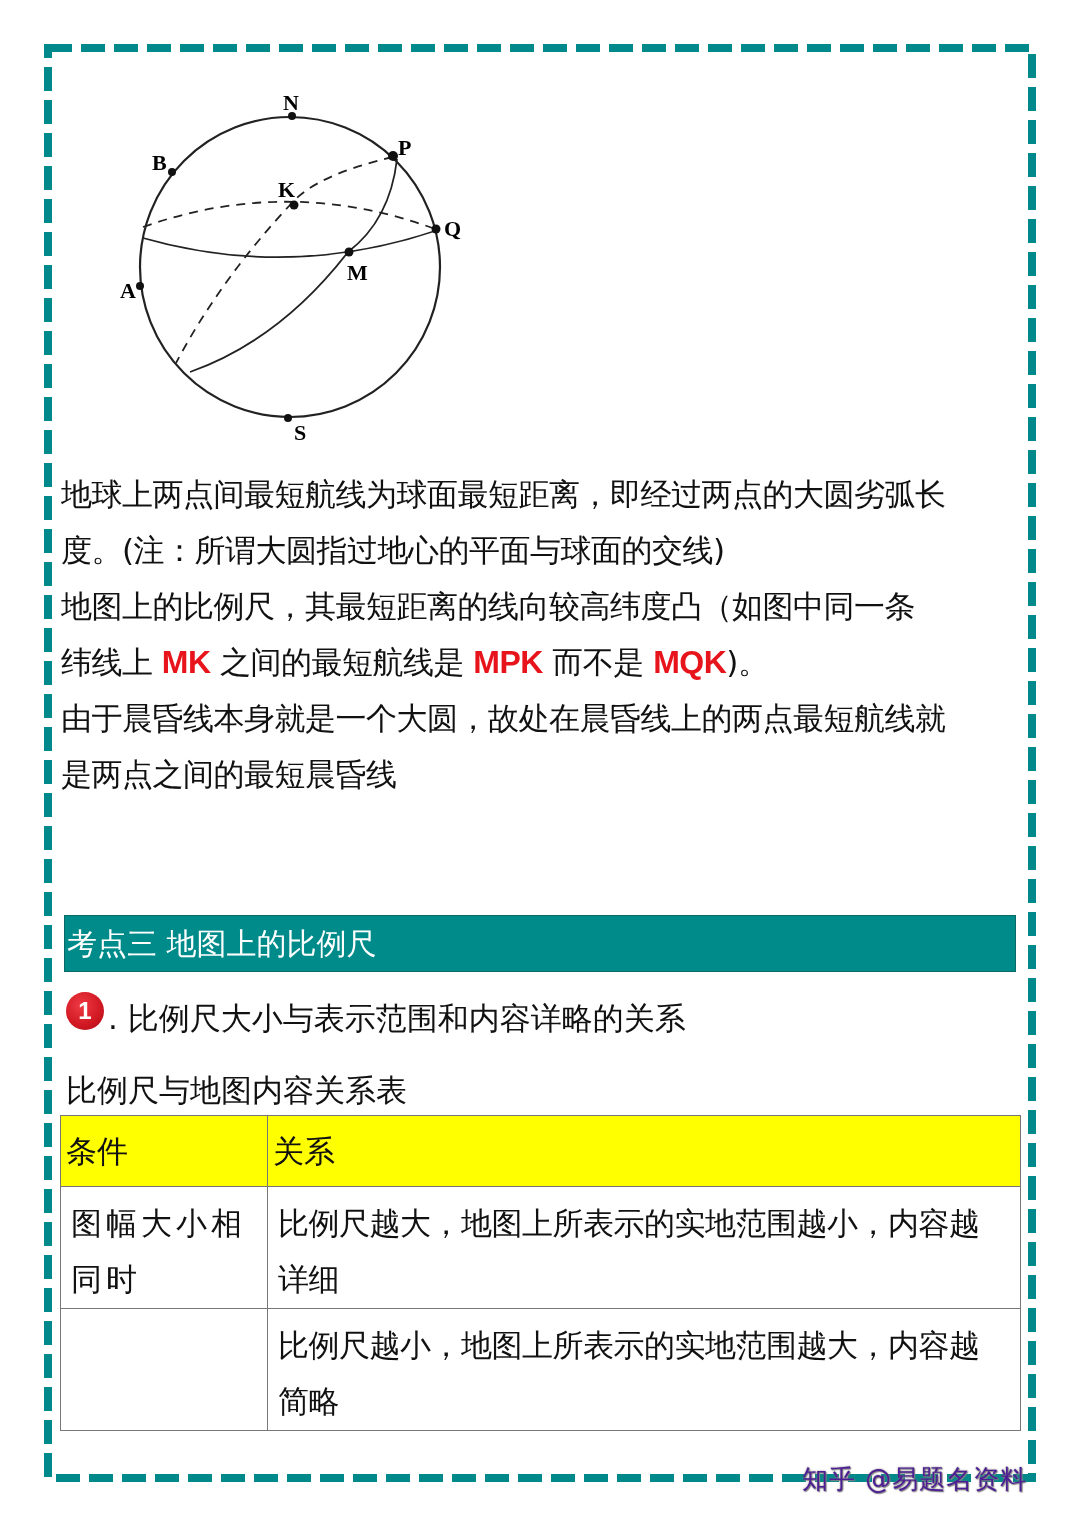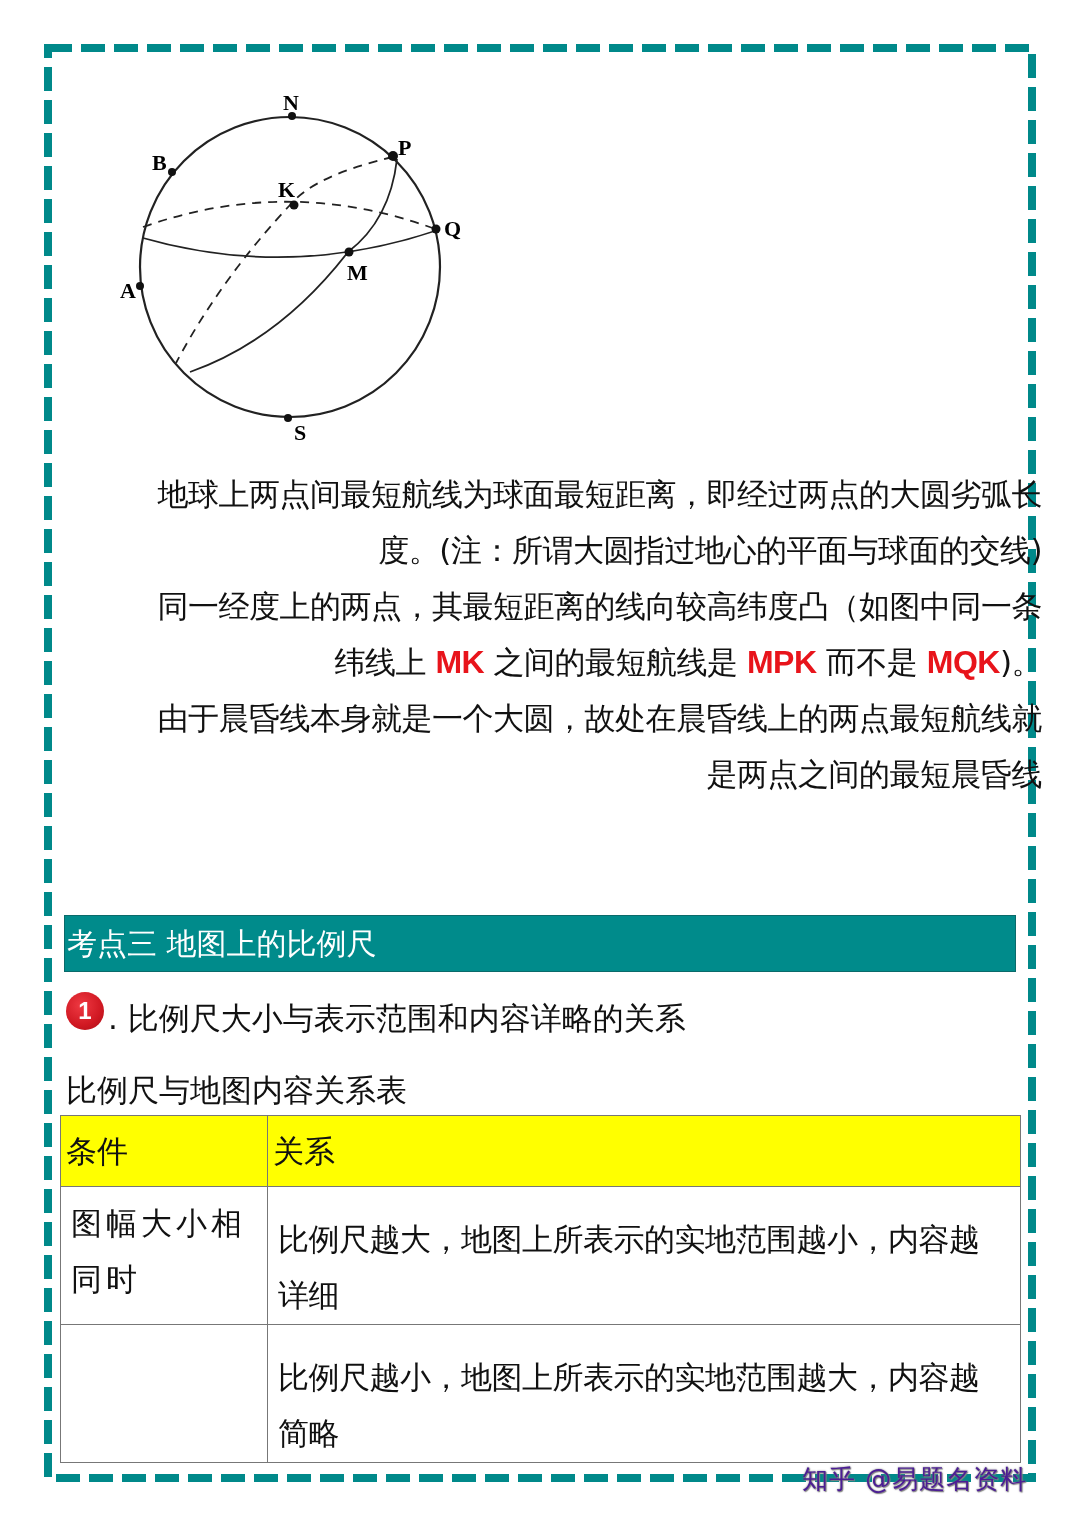--- a/index.html
+++ b/index.html
@@ -9,22 +9,22 @@
   }
   .frame-border {
     position: absolute; left: 44px; top: 44px; width: 992px; height: 1438px;
     box-sizing: border-box;
   }
   .frame-border svg { position: absolute; left: 0; top: 0; overflow: visible; }
 
   .globe { position: absolute; left: 100px; top: 80px; width: 400px; height: 370px; }
 
   .para {
-    position: absolute; left: 82px; width: 960px;
-    font-size: 31px; line-height: 56px; letter-spacing: -0.5px; text-align: right;
+    position: absolute; left: 61px; width: 960px;
+    font-size: 31px; line-height: 56px; letter-spacing: -0.5px;
   }
   .para .line { display: block; white-space: nowrap; height: 56px; }
   .hl { color: #e8141b; font-weight: bold; font-family: "Liberation Sans", sans-serif; font-size: 32px; }
 
   .section-bar {
     position: absolute; left: 64px; top: 915px; width: 952px; height: 57px;
     background: #008b8b; border: 1px solid #0a6a6a; box-sizing: border-box;
     color: #ffffff; font-weight: normal; font-size: 30px; line-height: 55px;
     padding-left: 2px; white-space: nowrap;
   }
@@ -44,21 +44,21 @@
   table.rel {
     position: absolute; left: 60px; top: 1115px; width: 961px;
     border-collapse: collapse; font-size: 31px; border-radius: 22px;
   }
   table.rel td, table.rel th {
     border: 1.5px solid #777; vertical-align: top; text-align: left; font-weight: normal;
     padding: 0 6px; line-height: 56px;
   }
   table.rel th { background: #ffff00; height: 70px; vertical-align: middle; padding-left: 5px; }
   table.rel td.cond { width: 190px; letter-spacing: 4px; padding-top: 8px; padding-left: 10px; }
-  table.rel td.relv { padding-top: 24px; padding-left: 10px; letter-spacing: -0.5px; }
+  table.rel td.relv { padding-top: 8px; padding-left: 10px; letter-spacing: -0.5px; }
   table.rel tr.body-row td { height: 113px; }
 
   .watermark {
     position: absolute; left: 802px; top: 1462px; font-size: 26px; color: #4c1d95;
     text-shadow: 0 0 2px #777, 1px 1px 1px #888; white-space: nowrap; letter-spacing: 1px;
   }
 </style>
 </head>
 <body>
 
@@ -99,21 +99,21 @@
     <text x="298" y="75">P</text>
     <text x="344" y="156">Q</text>
     <text x="247" y="200">M</text>
     <text x="194" y="360">S</text>
   </svg>
 </div>
 
 <div class="para" style="top:466px;">
   <span class="line">地球上两点间最短航线为球面最短距离，即经过两点的大圆劣弧长</span>
   <span class="line">度。(注：所谓大圆指过地心的平面与球面的交线)</span>
-  <span class="line">同一经度上的两点，其最短距离的线向较高纬度凸（如图中同一条</span>
+  <span class="line">地图上的比例尺，其最短距离的线向较高纬度凸（如图中同一条</span>
   <span class="line"><span>纬线上 </span><span class="hl">MK</span><span> 之间的最短航线是 </span><span class="hl">MPK</span><span> 而不是 </span><span class="hl">MQK</span><span>)。</span></span>
   <span class="line">由于晨昏线本身就是一个大圆，故处在晨昏线上的两点最短航线就</span>
   <span class="line">是两点之间的最短晨昏线</span>
 </div>
 
 <div class="section-bar">考点三  地图上的比例尺</div>
 
 <div class="numbered-heading">
   <span class="num-badge">1</span>
   <span>. 比例尺大小与表示范围和内容详略的关系</span>

